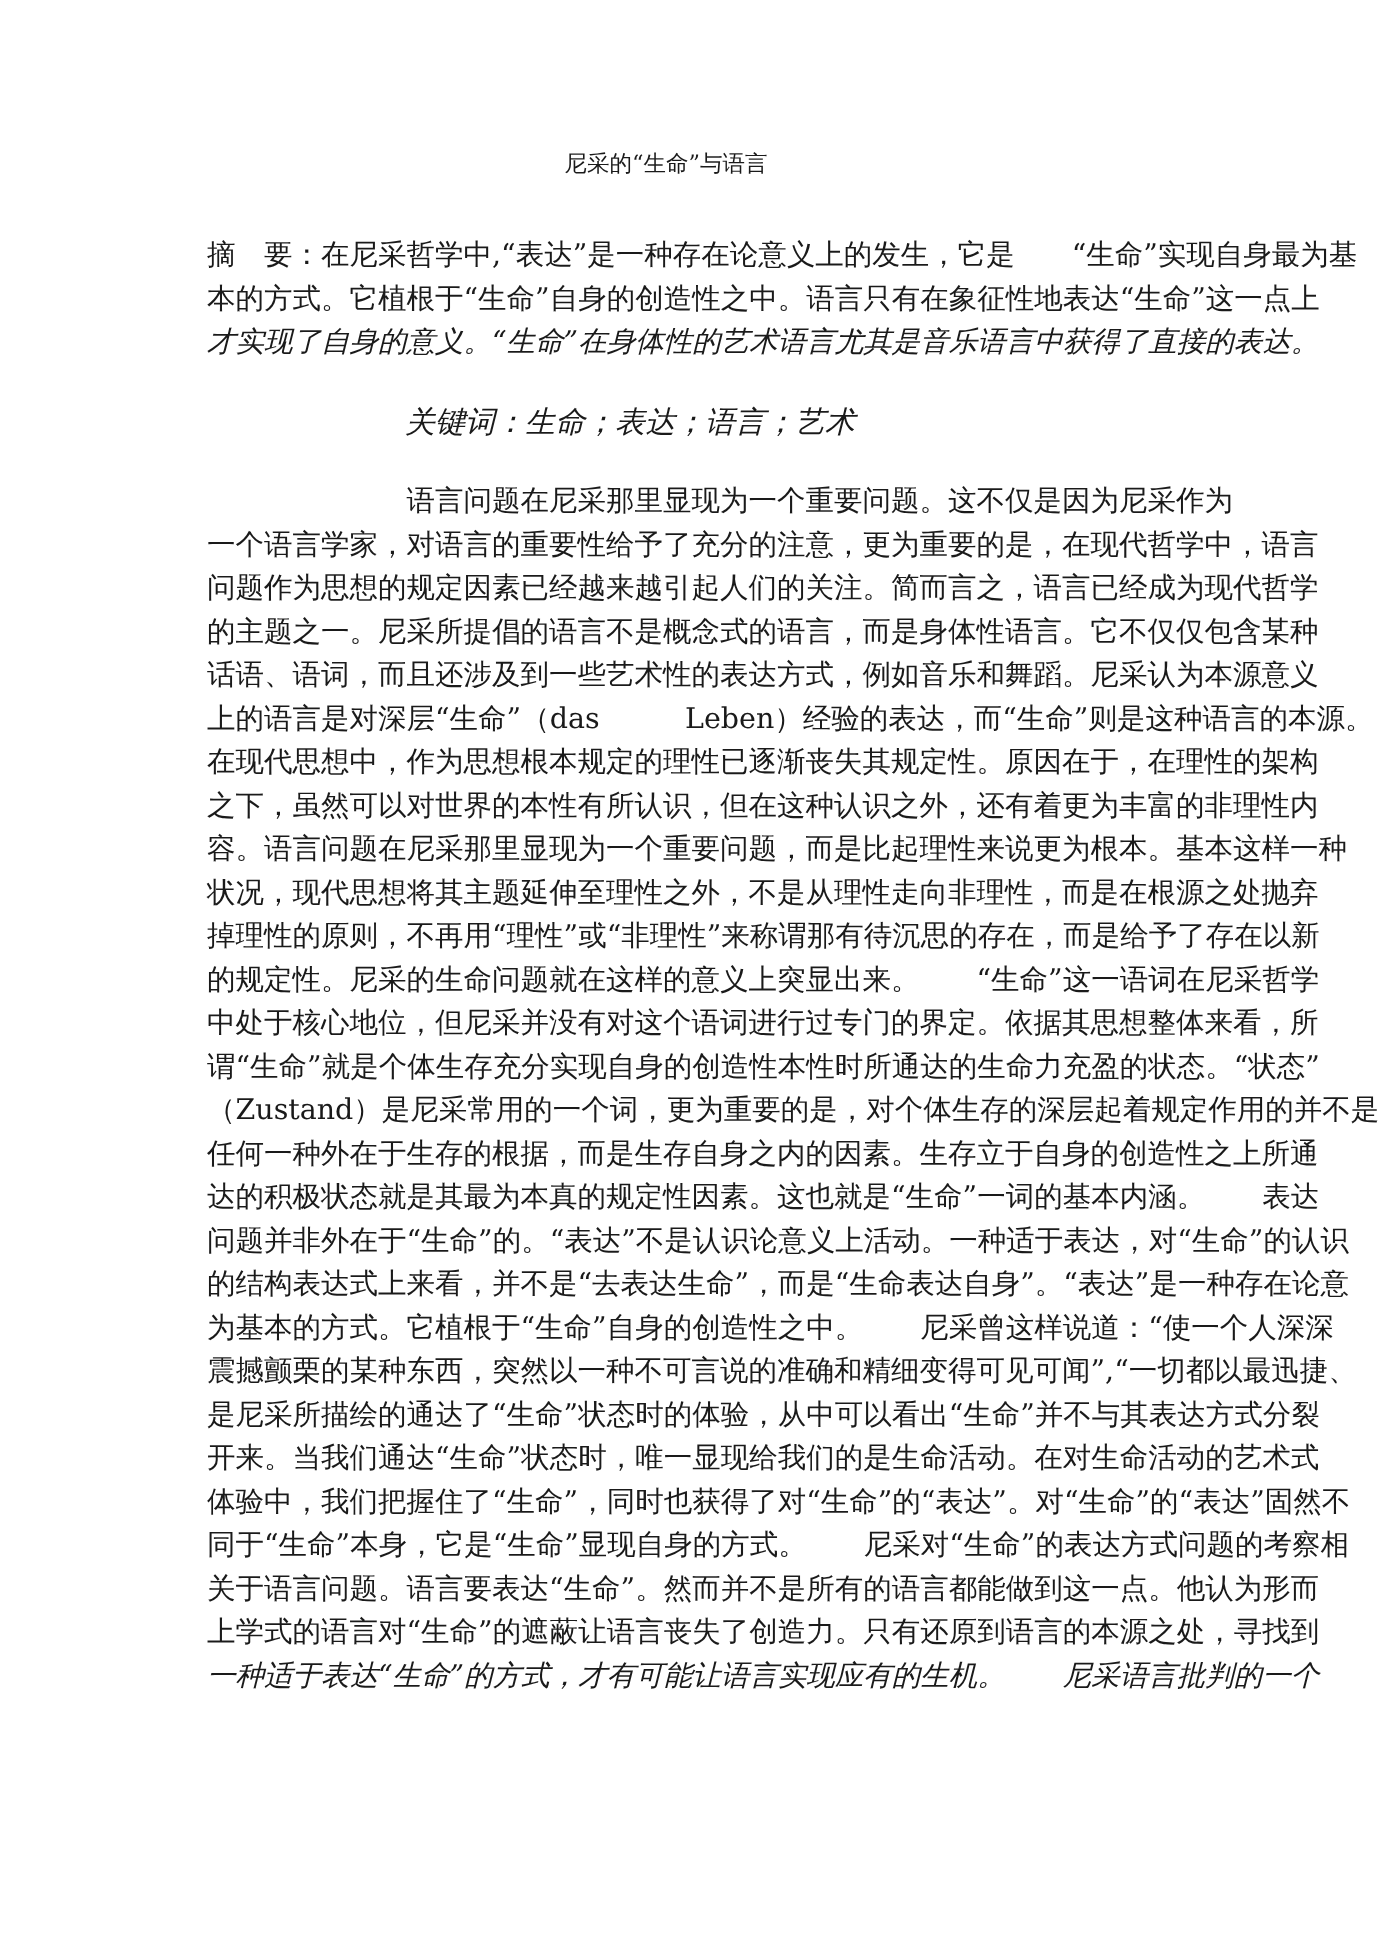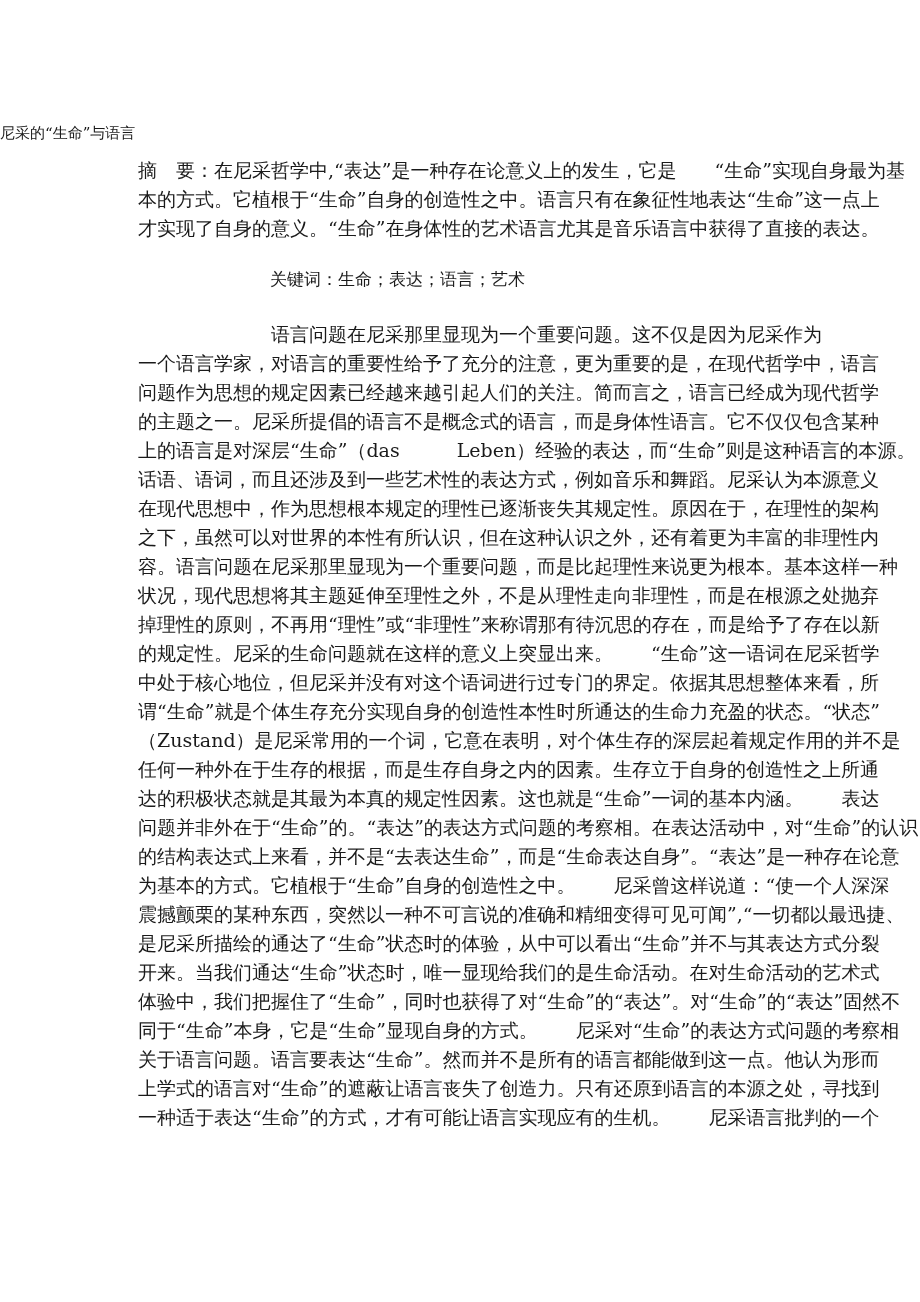--- a/index.html
+++ b/index.html
@@ -1,60 +1,60 @@
 <!DOCTYPE html>
 <html><head>
 <meta charset="utf-8">
 <style>
   html, body { margin:0; padding:0; background:#ffffff; }
   body { width:920px; height:1302px; position:relative; overflow:hidden;
          font-family:"DejaVu Serif", "Liberation Serif", serif; color:#1a1a1a; }
   .page { position:absolute; left:0; top:0; width:920px; height:1302px; }
-  .title { position:absolute; top:124px; left:0; width:888px; text-align:left; font-size:15px; }
+  .title { position:absolute; top:100px; left:0; width:888px; text-align:center; font-size:15px; }
   .para { position:absolute; left:138px; width:646px; font-size:19px; line-height:29px;
           text-align:justify; word-break:break-all; }
   .abstract { top:156px; }
-  .keywords { position:absolute; top:268px; left:270px; font-size:17px; }
+  .keywords { position:absolute; top:268px; left:270px; font-size:20px;font-style:italic; }
   .body { top:320px; }
   .line { display:block; white-space:nowrap; text-align:justify; text-align-last:justify; height:29px; }
-  .line.last { text-align-last:left; }
+  .line.last { text-align-last:left;font-style:italic; }
 </style>
 </head>
 <body>
 
 <div class="page">
   <div class="title">尼采的“生命”与语言</div>
 
   <div class="para abstract">
     <span class="line">摘　要：在尼采哲学中,“表达”是一种存在论意义上的发生，它是　　“生命”实现自身最为基</span>
     <span class="line">本的方式。它植根于“生命”自身的创造性之中。语言只有在象征性地表达“生命”这一点上</span>
     <span class="line last">才实现了自身的意义。“生命”在身体性的艺术语言尤其是音乐语言中获得了直接的表达。</span>
   </div>
 
   <div class="keywords">关键词：生命；表达；语言；艺术</div>
 
   <div class="para body" id="body">
       <span class="line">　　　　　　　语言问题在尼采那里显现为一个重要问题。这不仅是因为尼采作为</span>
       <span class="line">一个语言学家，对语言的重要性给予了充分的注意，更为重要的是，在现代哲学中，语言</span>
       <span class="line">问题作为思想的规定因素已经越来越引起人们的关注。简而言之，语言已经成为现代哲学</span>
       <span class="line">的主题之一。尼采所提倡的语言不是概念式的语言，而是身体性语言。它不仅仅包含某种</span>
+      <span class="line">话语、语词，而且还涉及到一些艺术性的表达方式，例如音乐和舞蹈。尼采认为本源意义</span>
       <span class="line">上的语言是对深层“生命”（das　　　Leben）经验的表达，而“生命”则是这种语言的本源。</span>
-      <span class="line">话语、语词，而且还涉及到一些艺术性的表达方式，例如音乐和舞蹈。尼采认为本源意义</span>
       <span class="line">在现代思想中，作为思想根本规定的理性已逐渐丧失其规定性。原因在于，在理性的架构</span>
       <span class="line">之下，虽然可以对世界的本性有所认识，但在这种认识之外，还有着更为丰富的非理性内</span>
       <span class="line">容。语言问题在尼采那里显现为一个重要问题，而是比起理性来说更为根本。基本这样一种</span>
       <span class="line">状况，现代思想将其主题延伸至理性之外，不是从理性走向非理性，而是在根源之处抛弃</span>
       <span class="line">掉理性的原则，不再用“理性”或“非理性”来称谓那有待沉思的存在，而是给予了存在以新</span>
       <span class="line">的规定性。尼采的生命问题就在这样的意义上突显出来。　　“生命”这一语词在尼采哲学</span>
       <span class="line">中处于核心地位，但尼采并没有对这个语词进行过专门的界定。依据其思想整体来看，所</span>
       <span class="line">谓“生命”就是个体生存充分实现自身的创造性本性时所通达的生命力充盈的状态。“状态”</span>
-      <span class="line">（Zustand）是尼采常用的一个词，它意在表明，对个体生存的深层起着规定作用的并不是</span>
+      <span class="line">（Zustand）是尼采常用的一个词，更为重要的是，对个体生存的深层起着规定作用的并不是</span>
       <span class="line">任何一种外在于生存的根据，而是生存自身之内的因素。生存立于自身的创造性之上所通</span>
       <span class="line">达的积极状态就是其最为本真的规定性因素。这也就是“生命”一词的基本内涵。　　表达</span>
-      <span class="line">问题并非外在于“生命”的。“表达”的表达方式问题的考察相。在表达活动中，对“生命”的认识</span>
+      <span class="line">问题并非外在于“生命”的。“表达”不是认识论意义上活动。一种适于表达，对“生命”的认识</span>
       <span class="line">的结构表达式上来看，并不是“去表达生命”，而是“生命表达自身”。“表达”是一种存在论意</span>
       <span class="line">为基本的方式。它植根于“生命”自身的创造性之中。　　尼采曾这样说道：“使一个人深深</span>
       <span class="line">震撼颤栗的某种东西，突然以一种不可言说的准确和精细变得可见可闻”,“一切都以最迅捷、</span>
       <span class="line">是尼采所描绘的通达了“生命”状态时的体验，从中可以看出“生命”并不与其表达方式分裂</span>
       <span class="line">开来。当我们通达“生命”状态时，唯一显现给我们的是生命活动。在对生命活动的艺术式</span>
       <span class="line">体验中，我们把握住了“生命”，同时也获得了对“生命”的“表达”。对“生命”的“表达”固然不</span>
       <span class="line">同于“生命”本身，它是“生命”显现自身的方式。　　尼采对“生命”的表达方式问题的考察相</span>
       <span class="line">关于语言问题。语言要表达“生命”。然而并不是所有的语言都能做到这一点。他认为形而</span>
       <span class="line">上学式的语言对“生命”的遮蔽让语言丧失了创造力。只有还原到语言的本源之处，寻找到</span>
       <span class="line last">一种适于表达“生命”的方式，才有可能让语言实现应有的生机。　　尼采语言批判的一个</span>

